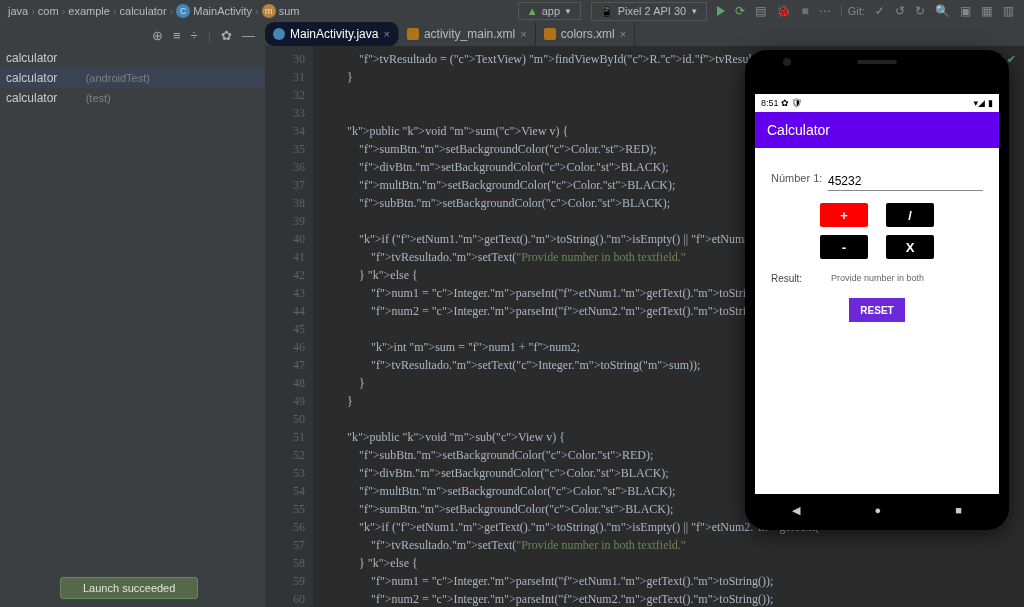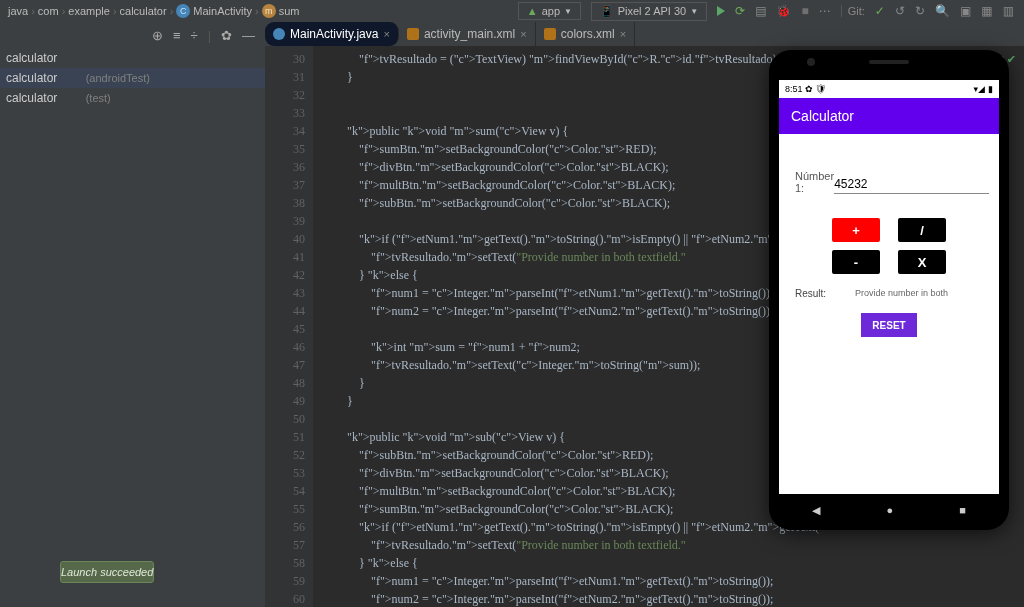--- a/index.html
+++ b/index.html
@@ -41,32 +41,32 @@
   .gline { height:18px; }
   .code { flex:1; padding:4px 10px; }
   .cl { height:18px; white-space:pre; } 
   .m { color:#ffc66d; } 
   .s { color:#6a8759; } 
   .c { color:#a9b7c6; }
   .warnbar { position:absolute; right:8px; top:4px; color:#bbb; font-size:11px; }
   .warnbar .w { color:#ffc66d; }
 
   
-  .launch { position:absolute; bottom:24px; left:60px; background:#55694a; color:#dfe8d8; padding:4px 0; border:1px solid #6a8759; font-size:11px; border-radius:3px;font-style:italic; }
-
-  
-  .phone { position:absolute; top:50px; right:15px; width:240px; height:480px; background:#000; border-radius:22px; padding:30px 10px 36px 10px; box-shadow:0 4px 20px rgba(0,0,0,.6); }
+  .launch { position:absolute; bottom:8px; left:60px; background:#55694a; color:#dfe8d8; padding:4px 22px; border:1px solid #6a8759; font-size:11px; border-radius:3px; }
+
+  
+  .phone { position:absolute; top:50px; right:15px; width:264px; height:480px; background:#000; border-radius:22px; padding:44px 10px 36px 10px; box-shadow:0 4px 20px rgba(0,0,0,.6); }
   .speaker { position:absolute; top:10px; left:50%; transform:translateX(-50%); width:40px; height:4px; background:#222; border-radius:3px; }
   .cam { position:absolute; top:8px; left:38px; width:8px; height:8px; background:#222; border-radius:50%; }
   .screen { width:100%; height:100%; background:#fff; display:flex; flex-direction:column; }
   .status { height:18px; background:#fff; display:flex; align-items:center; padding:0 6px; font-size:9px; color:#000; justify-content:space-between; }
   .status .rt { display:flex; gap:3px; }
   .appbar { height:36px; background:#6200ee; color:#fff; display:flex; align-items:center; padding:0 12px; font-size:14px; font-weight:500; }
   .appbody { flex:1; background:#fff; padding:12px 16px; font-size:11px; color:#333; }
-  .frow { display:flex; align-items:flex-end; margin:24px 0; }
+  .frow { display:flex; align-items:flex-start; margin:12px 0; }
   .flabel { width:60px; color:#555; }
   .finput { flex:1; border:none; border-bottom:1px solid #888; font-size:12px; padding:2px 0; outline:none; }
   .finput.focus { border-bottom:1.5px solid #009688; }
   .btnrow { display:flex; justify-content:center; gap:18px; margin:8px 0; }
   .abtn { width:48px; height:24px; background:#000; color:#fff; font-weight:bold; display:flex; align-items:center; justify-content:center; font-size:13px; border-radius:2px; }
   .abtn.red { background:#f00; }
   .resline { margin-top:14px; display:flex; font-size:10px; }
   .resline .rl { width:60px; color:#444; }
   .resline .rv { color:#666; font-size:9px; }
   .reset { margin:14px auto 0; width:56px; height:24px; background:#6d28d9; color:#fff; font-size:10px; font-weight:bold; display:flex; align-items:center; justify-content:center; }

